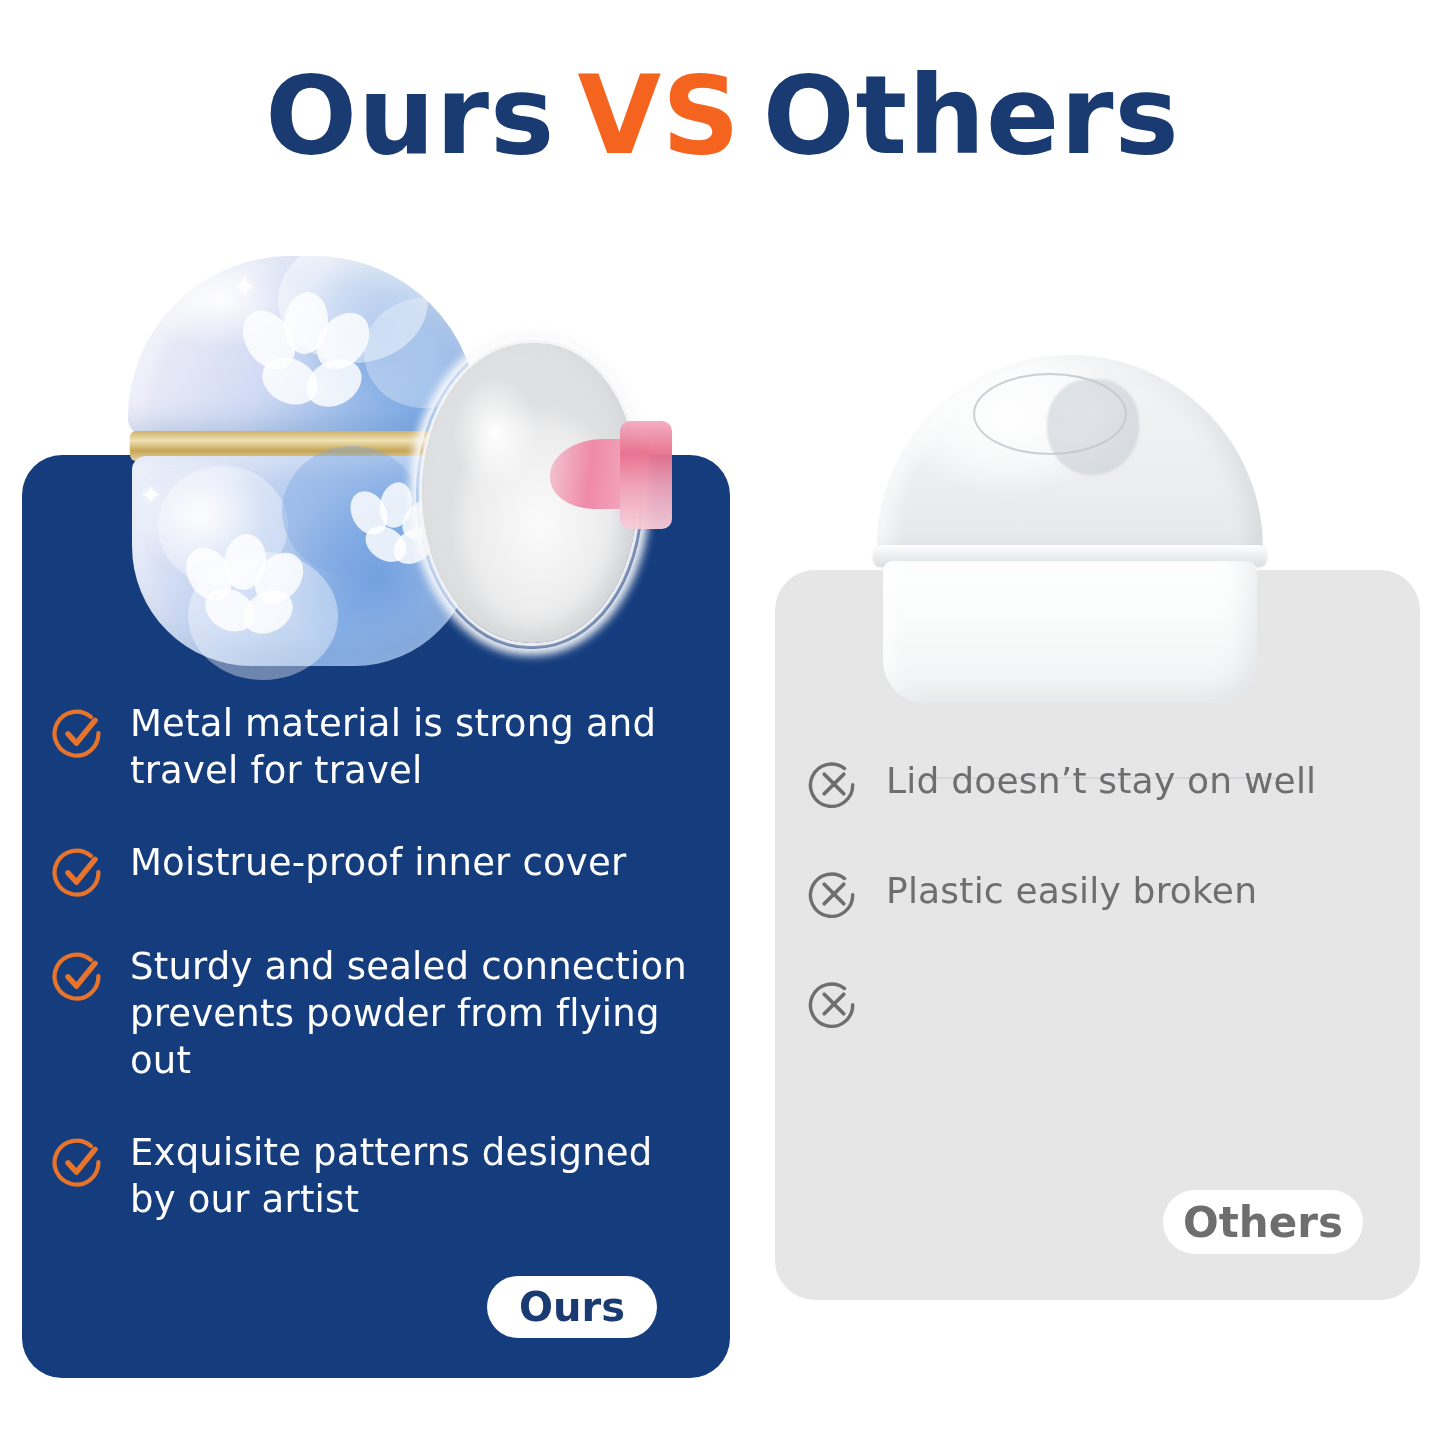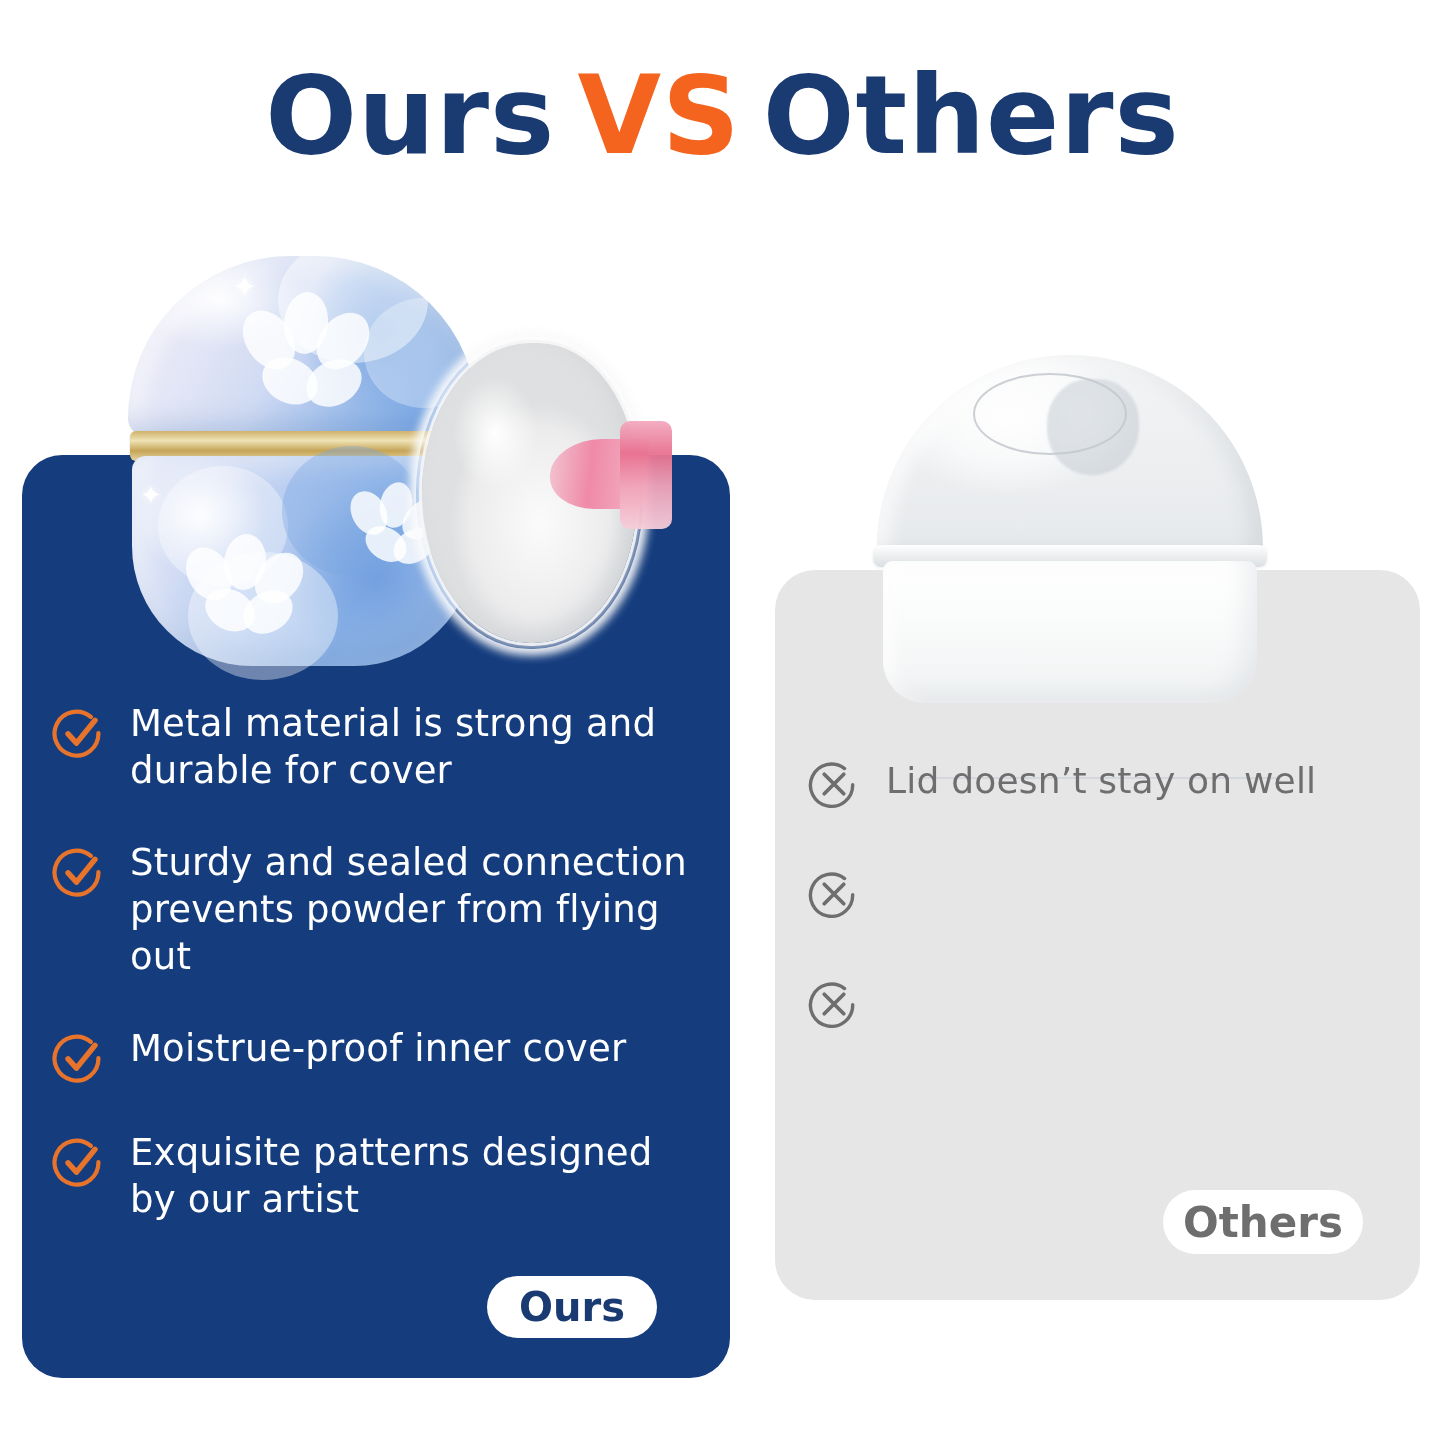--- a/index.html
+++ b/index.html
@@ -261,37 +261,37 @@
     </div>
   </div>
 
   <div class="list-ours">
 
     <div class="row-o">
       <svg class="ico-check" viewBox="0 0 64 64">
         <path d="M46 13 A26 26 0 1 0 55 32" fill="none" stroke="#E8732A" stroke-width="5" stroke-linecap="round"></path>
         <path d="M19 33 L29 44 L51 17" fill="none" stroke="#E8732A" stroke-width="6.5" stroke-linecap="round" stroke-linejoin="round"></path>
       </svg>
-      <div class="txt-o">Metal material is strong and durable for cover</div>
+      <div class="txt-o">Metal material is strong and travel for travel</div>
     </div>
 
     <div class="row-o">
       <svg class="ico-check" viewBox="0 0 64 64">
         <path d="M46 13 A26 26 0 1 0 55 32" fill="none" stroke="#E8732A" stroke-width="5" stroke-linecap="round"></path>
         <path d="M19 33 L29 44 L51 17" fill="none" stroke="#E8732A" stroke-width="6.5" stroke-linecap="round" stroke-linejoin="round"></path>
       </svg>
-      <div class="txt-o">Sturdy and sealed connection prevents powder from flying out</div>
+      <div class="txt-o">Moistrue-proof inner cover</div>
     </div>
 
     <div class="row-o">
       <svg class="ico-check" viewBox="0 0 64 64">
         <path d="M46 13 A26 26 0 1 0 55 32" fill="none" stroke="#E8732A" stroke-width="5" stroke-linecap="round"></path>
         <path d="M19 33 L29 44 L51 17" fill="none" stroke="#E8732A" stroke-width="6.5" stroke-linecap="round" stroke-linejoin="round"></path>
       </svg>
-      <div class="txt-o">Moistrue-proof inner cover</div>
+      <div class="txt-o">Sturdy and sealed connection prevents powder from flying out</div>
     </div>
 
     <div class="row-o">
       <svg class="ico-check" viewBox="0 0 64 64">
         <path d="M46 13 A26 26 0 1 0 55 32" fill="none" stroke="#E8732A" stroke-width="5" stroke-linecap="round"></path>
         <path d="M19 33 L29 44 L51 17" fill="none" stroke="#E8732A" stroke-width="6.5" stroke-linecap="round" stroke-linejoin="round"></path>
       </svg>
       <div class="txt-o">Exquisite patterns designed by our artist</div>
     </div>
 
@@ -305,20 +305,21 @@
         <path d="M20 20 L44 44 M44 20 L20 44" fill="none" stroke="#6E6E6E" stroke-width="4.6" stroke-linecap="round"></path>
       </svg>
       <div class="txt-x">Lid doesn’t stay on well</div>
     </div>
 
     <div class="row-x">
       <svg class="ico-x" viewBox="0 0 64 64">
         <path d="M45 13 A26 26 0 1 0 55 33" fill="none" stroke="#6E6E6E" stroke-width="4.2" stroke-linecap="round"></path>
         <path d="M20 20 L44 44 M44 20 L20 44" fill="none" stroke="#6E6E6E" stroke-width="4.6" stroke-linecap="round"></path>
       </svg>
+      <div class="txt-x">Plastic easily broken</div>
     </div>
 
     <div class="row-x">
       <svg class="ico-x" viewBox="0 0 64 64">
         <path d="M45 13 A26 26 0 1 0 55 33" fill="none" stroke="#6E6E6E" stroke-width="4.2" stroke-linecap="round"></path>
         <path d="M20 20 L44 44 M44 20 L20 44" fill="none" stroke="#6E6E6E" stroke-width="4.6" stroke-linecap="round"></path>
       </svg>
     </div>
 
   </div>

